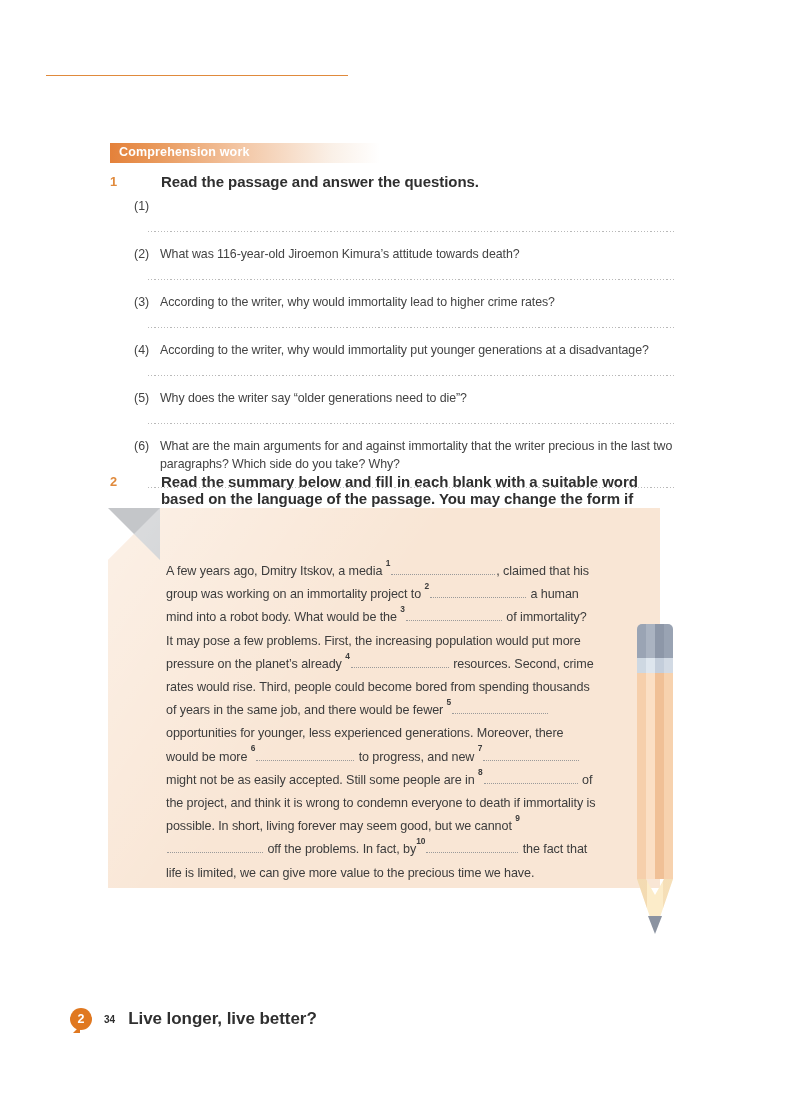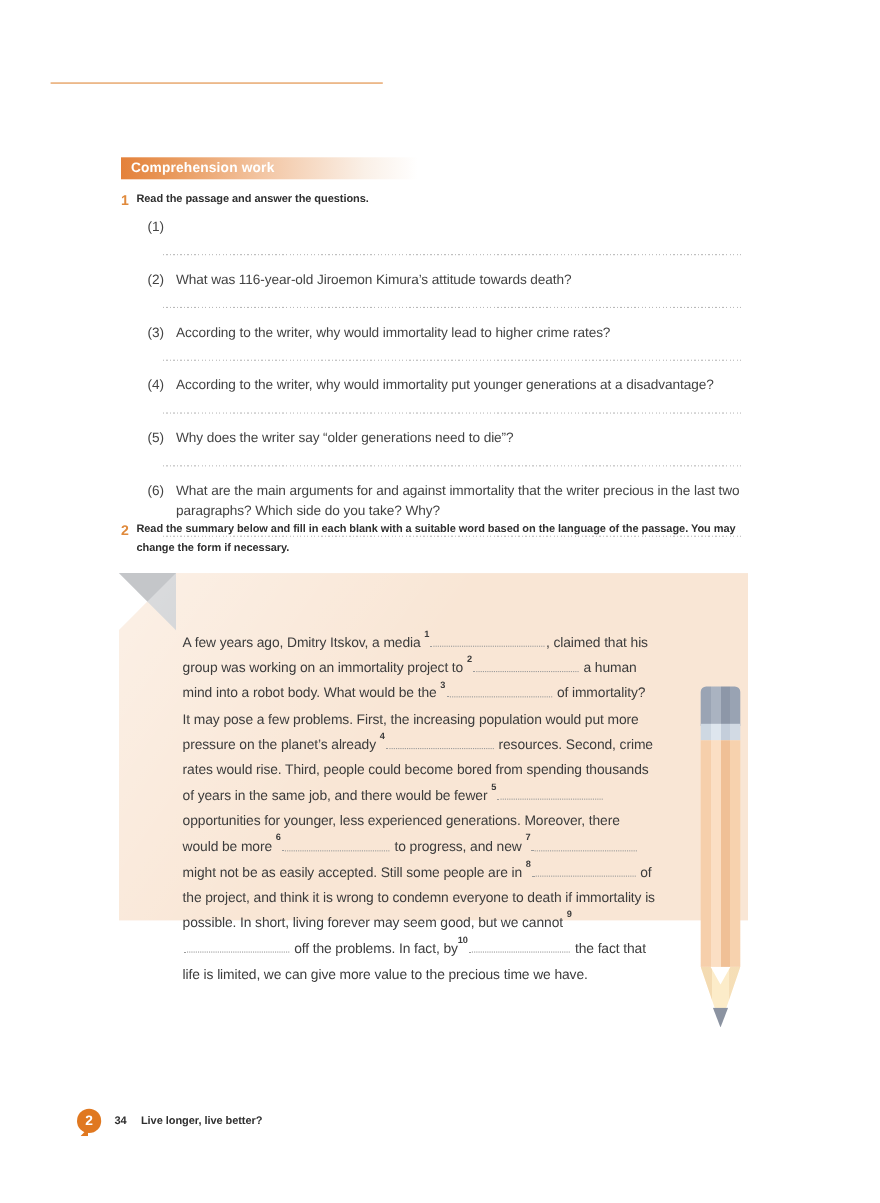--- a/index.html
+++ b/index.html
@@ -75,24 +75,25 @@
   .task-num {
     color: #e08a3c;
     font-weight: bold;
     font-size: 12.8px;
     width: 14px;
     flex: 0 0 14px;
     line-height: 17px;
   }
   .task-text {
     font-weight: bold;
-    font-size: 10px;
+    font-size: 15px;
     color: #2f2f2f;
     line-height: 17px;
     letter-spacing: -.05px;
+    margin-left: 37px;
   }
 
   
   .qlist {
     margin-top: 7px;
     margin-left: 24px;
   }
   .q {
     position: relative;
   }
@@ -116,24 +117,23 @@
     height: 1px;
     margin-left: 14px;
     width: 526px;
     background-image: repeating-linear-gradient(to right, #b9b9b9 0 1.2px, rgba(0,0,0,0) 1.2px 3.2px);
   }
 
   
   .card-wrap {
     position: absolute;
     left: 108px;
-    top: 521px;
+    top: 508px;
     width: 552px;
-    height: 316px;
-    padding-left: 20px;
+    height: 380px;
   }
   .card {
     position: absolute;
     inset: 0;
     background: #f9e6d5;
     clip-path: polygon(52px 0, 100% 0, 100% 100%, 0 100%, 0 52px);
   }
   .card-fold {
     position: absolute;
     left: 0;
@@ -266,21 +266,21 @@
     clip-path: polygon(0 100%, 100% 0, 100% 100%);
   }
   .page-no {
     margin-left: 12px;
     font-size: 10px;
     font-weight: bold;
     color: #2f2f2f;
   }
   .footer-title {
     margin-left: 13px;
-    font-size: 10px;
+    font-size: 17px;
     font-weight: bold;
     color: #2f2f2f;
     letter-spacing: -.05px;
   }
 </style>
 </head>
 <body>
 
 <div class="section-head">
   <div class="rule"></div>

